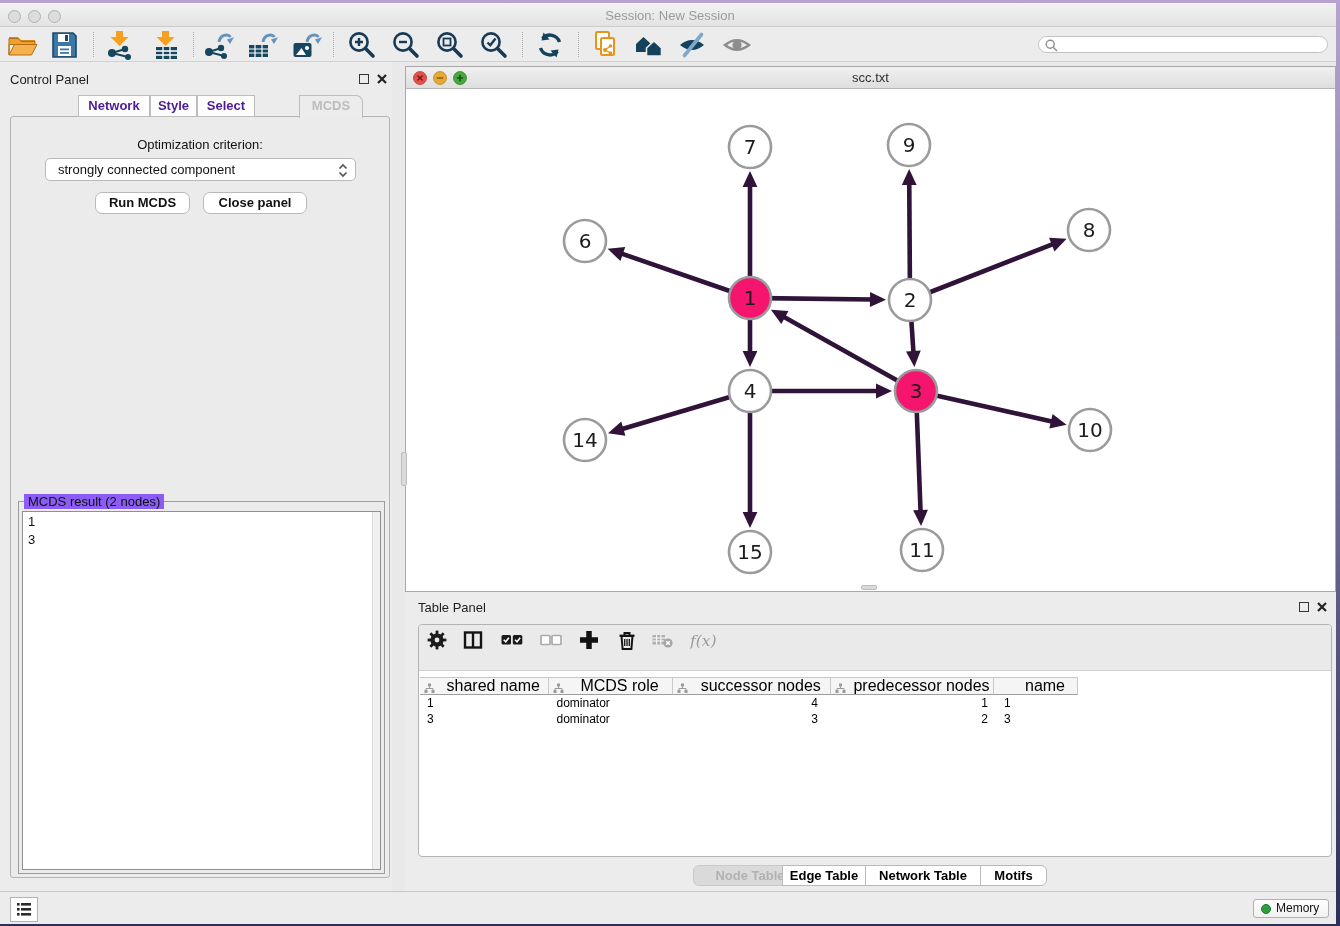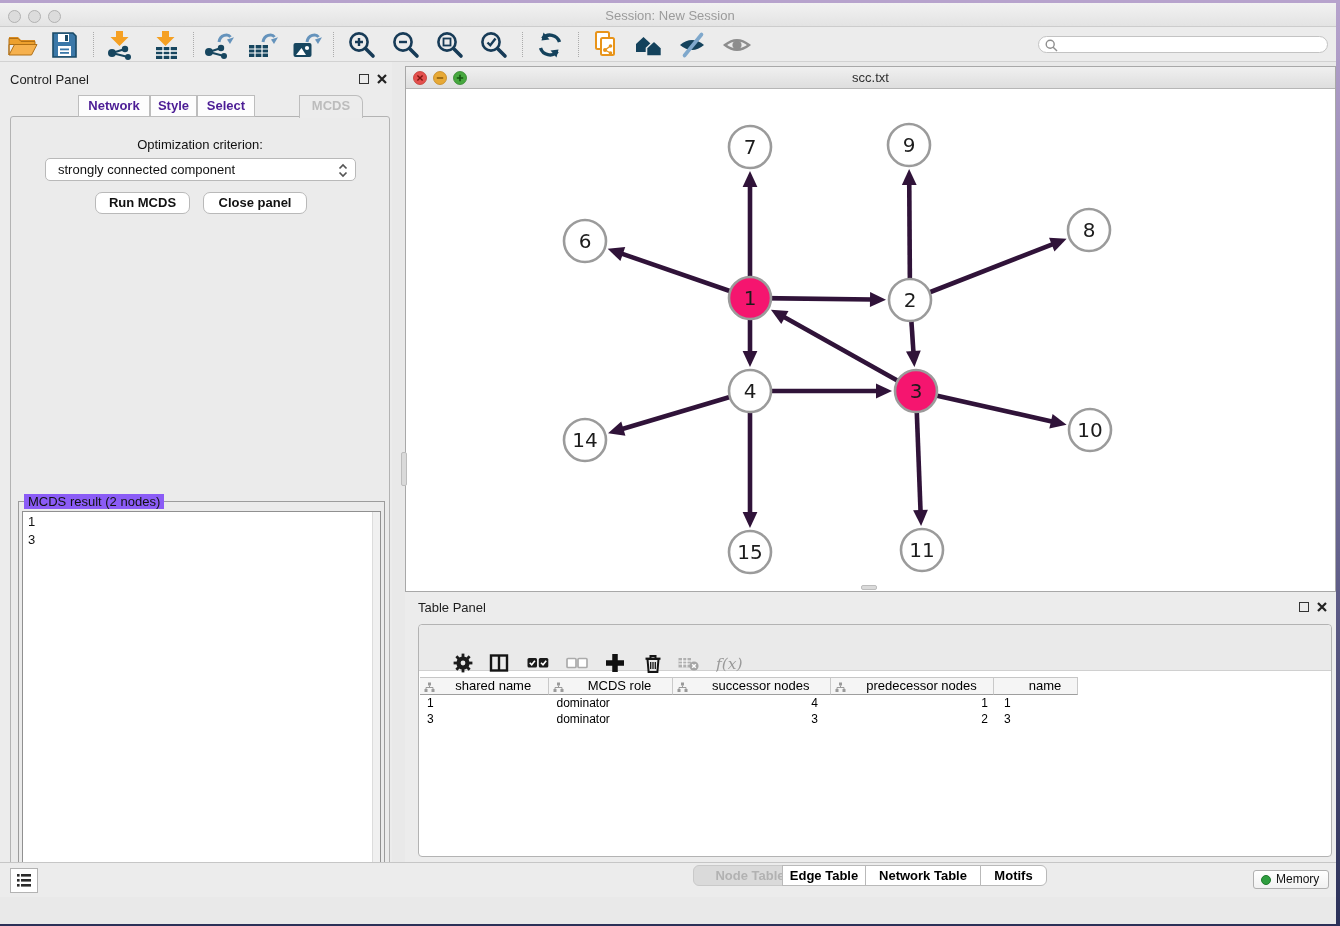--- a/index.html
+++ b/index.html
@@ -42,30 +42,30 @@
 .graph-area { position:absolute; left:0; top:23px; width:929px; height:501px; }
 .vsplit { position:absolute; left:401px; top:452px; width:6px; height:34px; background:#dadada; border:1px solid #bdbdbd; border-radius:2px; z-index:5; }
 .hsplit { position:absolute; left:861px; top:585px; width:16px; height:5px; background:#dadada; border:1px solid #bdbdbd; border-radius:2px; z-index:5; }
 
 .tpanel { position:absolute; left:405px; top:592px; width:931px; height:299px; background:#ececec; }
 .tp-title { position:absolute; left:13px; top:8px; font-size:13px; color:#1e1e1e; }
 .tp-float { position:absolute; left:894px; top:10px; width:10px; height:10px; border:1.6px solid #333; }
 .tp-close { position:absolute; left:911px; top:9px; width:12px; height:12px; }
 .tcontainer { position:absolute; left:13px; top:32px; width:914px; height:233px; background:#fff; border:1px solid #b3b3b3; border-radius:4px; }
 .tc-toolbar { position:absolute; left:0; top:0; width:100%; height:46px; background:#eaeaea; border-bottom:1px solid #d0d0d0; border-radius:4px 4px 0 0; }
-.tbicon { position:absolute; top:25px; width:30px; height:26px;margin-left:26px; }
-.th { position:absolute; top:52px; height:18px; background:#f5f5f5; border-top:1px solid #c6c6c6; border-right:1px solid #c9c9c9; border-bottom:1px solid #9e9e9e; font-size:13px; text-align:center; line-height:16px; color:#000;padding-left:19px; }
+.tbicon { position:absolute; top:2px; width:30px; height:26px; }
+.th { position:absolute; top:52px; height:18px; background:#f5f5f5; border-top:1px solid #c6c6c6; border-right:1px solid #c9c9c9; border-bottom:1px solid #9e9e9e; font-size:16px; text-align:center; line-height:16px; color:#000;padding-left:19px; }
 .th .sorticon { position:absolute; left:4px; top:3px; }
 .tcell { position:absolute; font-size:12px; color:#000; line-height:16px; }
 .btab { position:absolute; top:273px; height:21px; border:1px solid #b9b9b9; font-size:13px; font-weight:bold; text-align:center; line-height:19px; background:#fff; color:#000; z-index:2; }
 .btab.sel { background:#dadada; color:#b2b2b2; border-color:#c9c9c9; z-index:1; }
 .btab.first { border-radius:6px 0 0 6px; }
 .btab.last { border-radius:0 6px 6px 0; }
 
-.statusbar { position:absolute; left:0; top:862px; width:100%; height:35px; background:#ececec; border-top:1px solid #c6c6c6; }
+.statusbar { position:absolute; left:0; top:891px; width:100%; height:35px; background:#ececec; border-top:1px solid #c6c6c6; }
 .list-btn { position:absolute; left:10px; top:5px; width:28px; height:25px; background:#fff; border:1px solid #b3b3b3; }
 .mem-btn { position:absolute; left:1253px; top:7px; width:76px; height:19px; background:linear-gradient(#ffffff,#f1f1f1); border:1px solid #b0b0b0; border-radius:3px; font-size:12px; color:#111; line-height:17px; padding-left:22px; }
 .mem-dot { position:absolute; left:7px; top:3.5px; width:10px; height:10px; border-radius:50%; }
 </style>
 </head>
 <body>
 
 <div class="top-strip"></div>
 <div class="right-strip"></div>
 <div class="bottom-strip"></div>

